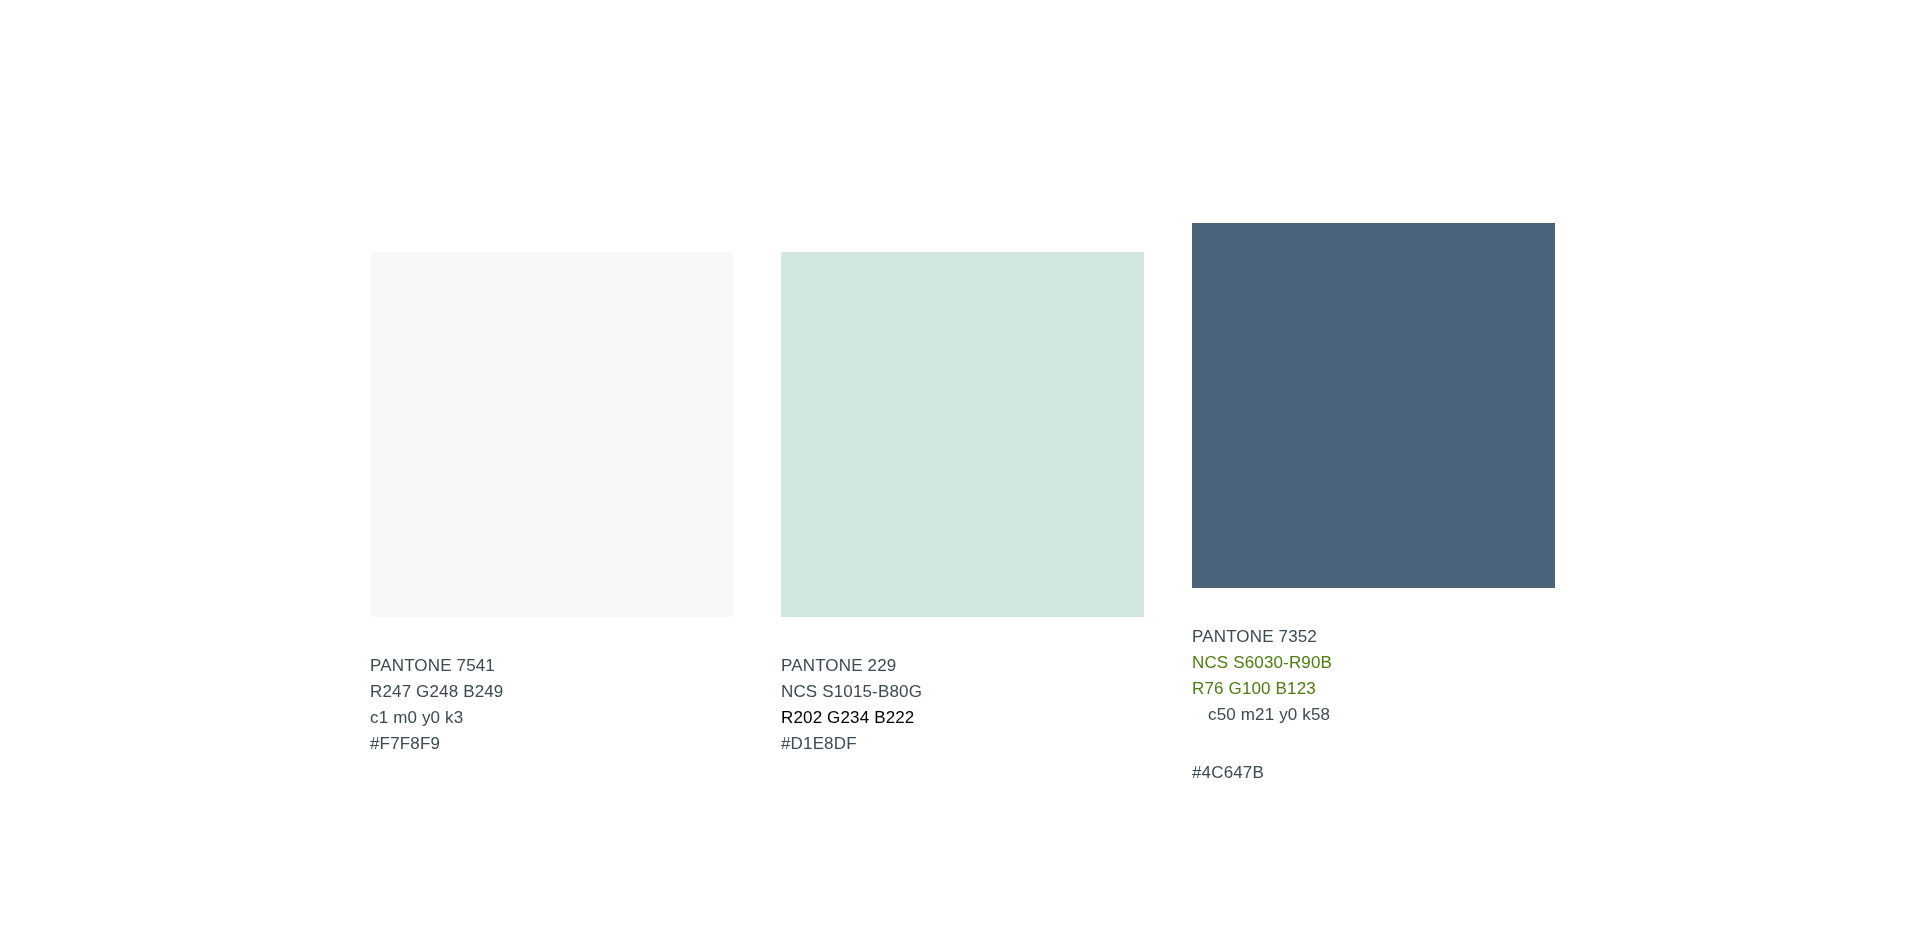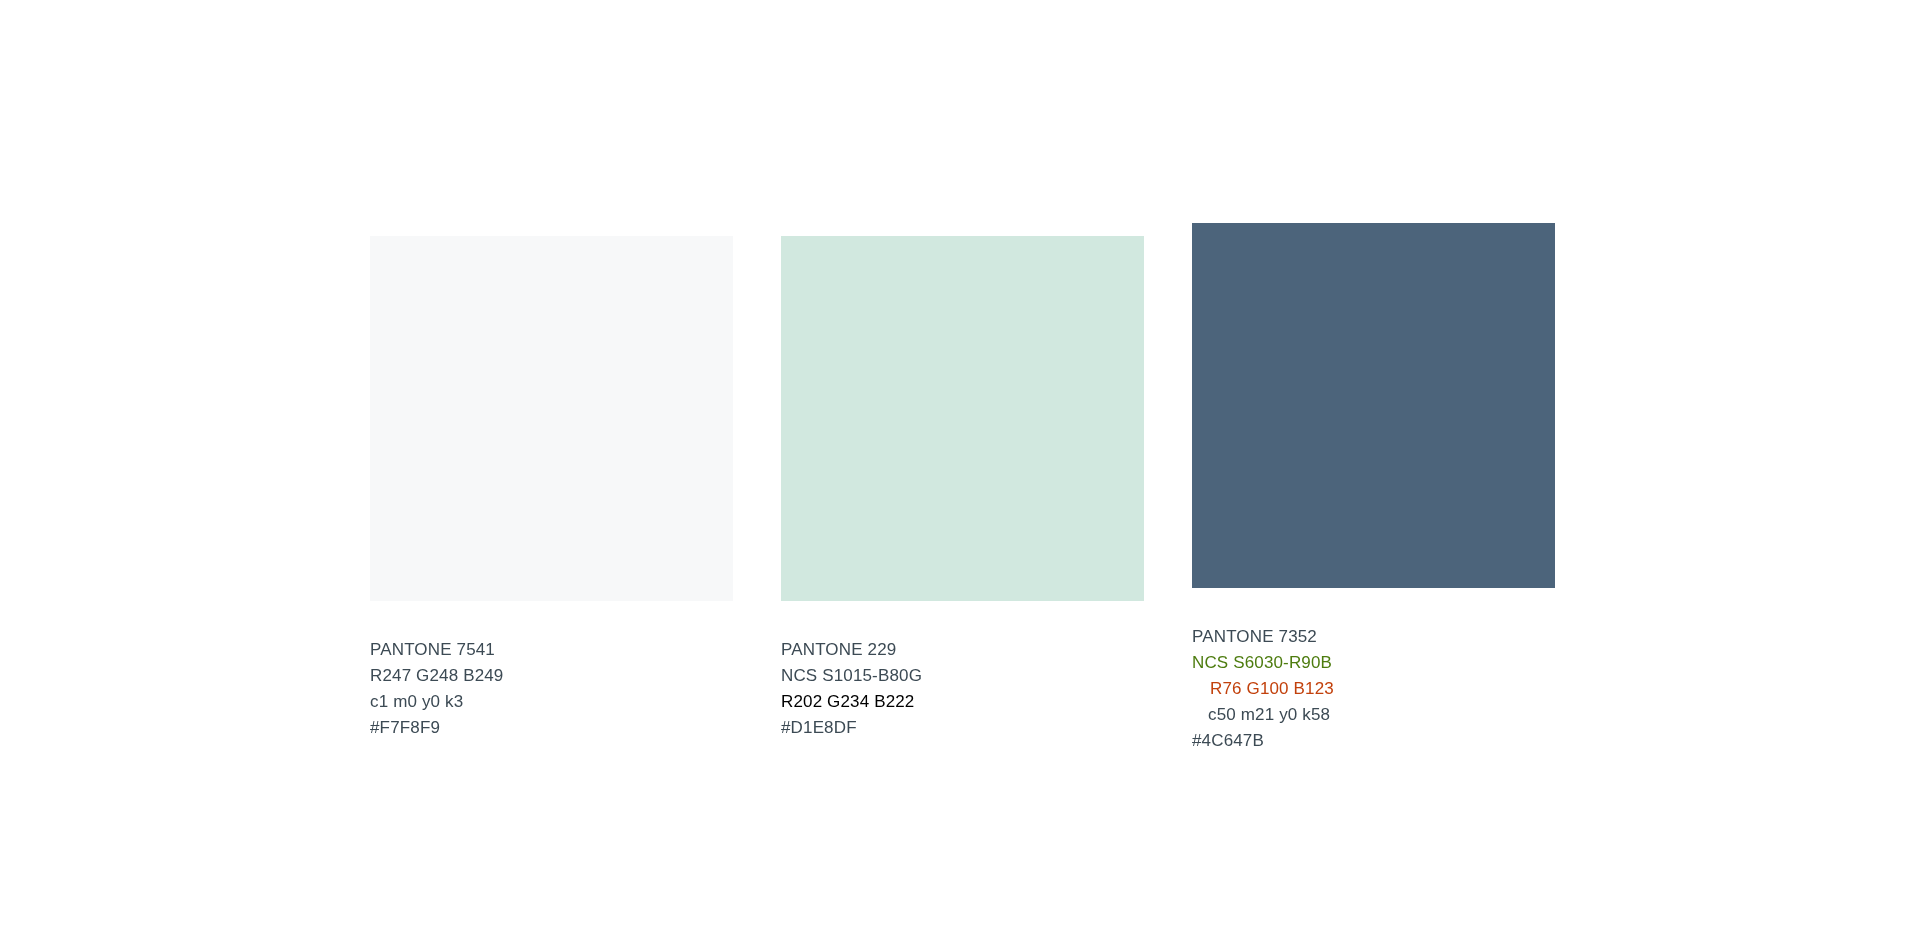--- a/index.html
+++ b/index.html
@@ -73,19 +73,19 @@
       <div class="spec-line" style="color: #000000;">R202 G234 B222</div>
       <div class="spec-line" style="color: rgb(60, 74, 84);">#D1E8DF</div>
     </div>
   </div>
 
   <div class="swatch-card">
     <div class="swatch-chip" style="background-color: rgb(76, 100, 123);"></div>
     <div class="swatch-specs">
       <div class="spec-line" style="color: rgb(60, 74, 84);">PANTONE 7352</div>
       <div class="spec-line" style="color: #4d7c0f;">NCS S6030-R90B</div>
-      <div class="spec-line" style="color: #c2410c; margin-left: 18px;">R76 G100 B123</div>
+      <div class="spec-line" style="color: #4d7c0f;">R76 G100 B123</div>
       <div class="spec-line" style="color: rgb(60, 74, 84); margin-left: 16px;">c50 m21 y0 k58</div>
-      <div class="spec-line" style="color: rgb(60, 74, 84);">#4C647B</div>
+      <div class="spec-line" style="color: rgb(60, 74, 84); margin-top: 32px;">#4C647B</div>
     </div>
   </div>
 
 </div>
 
 </body></html>

